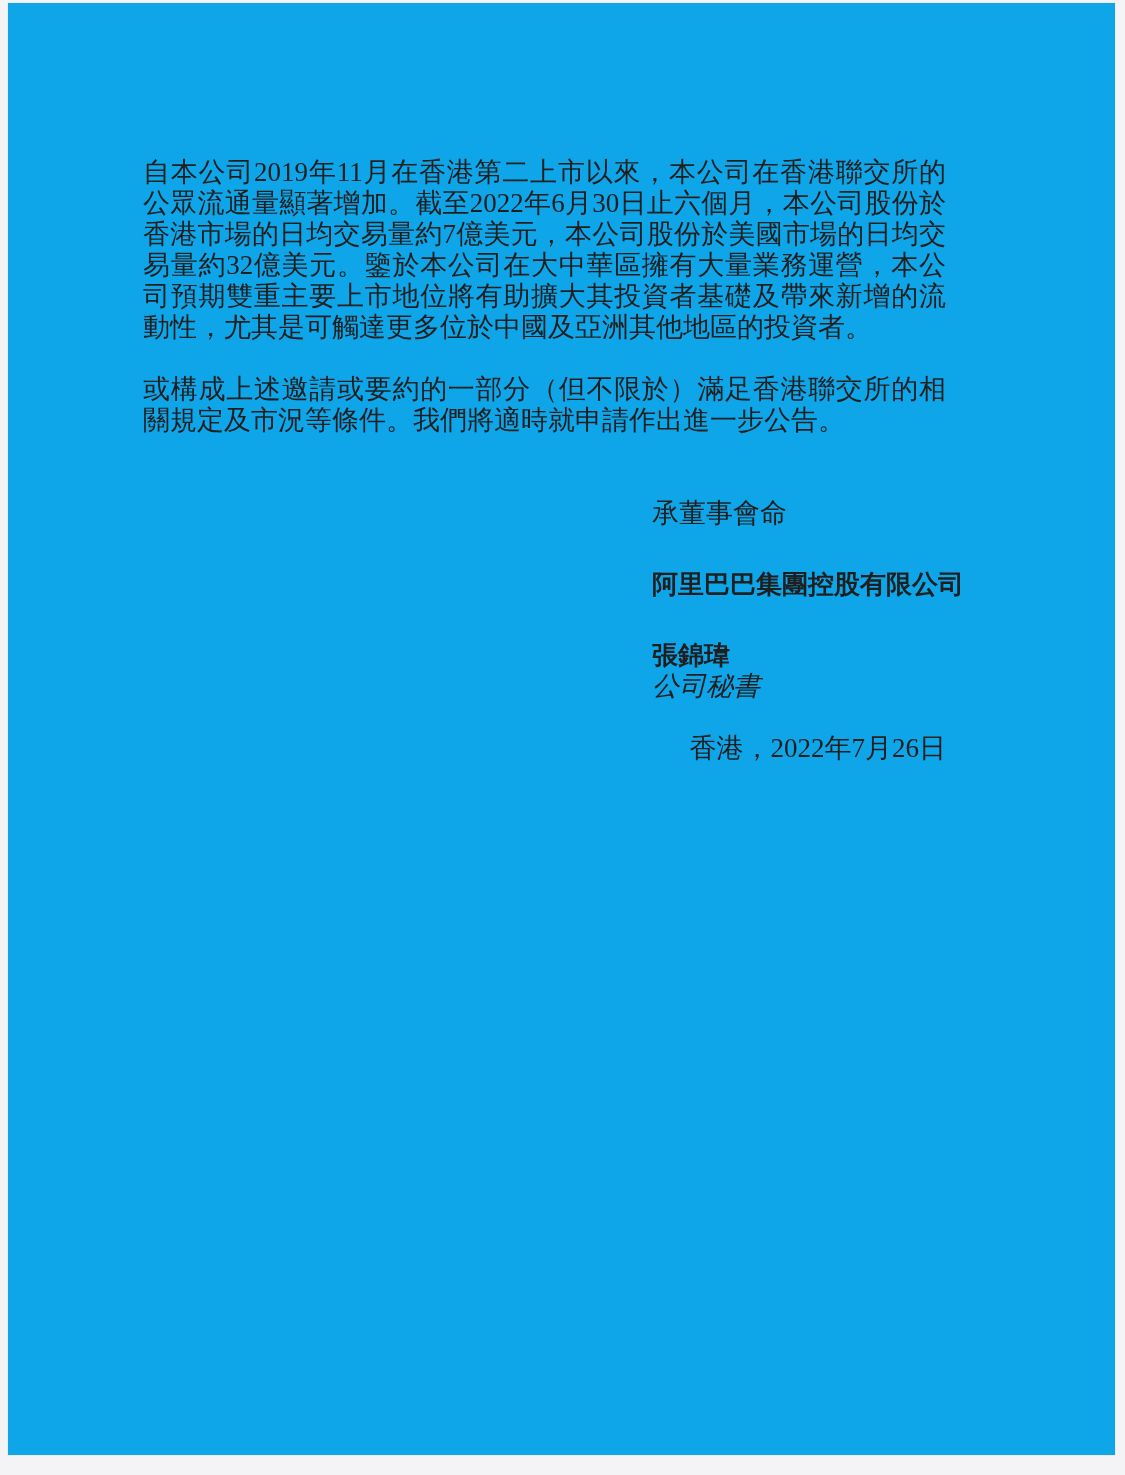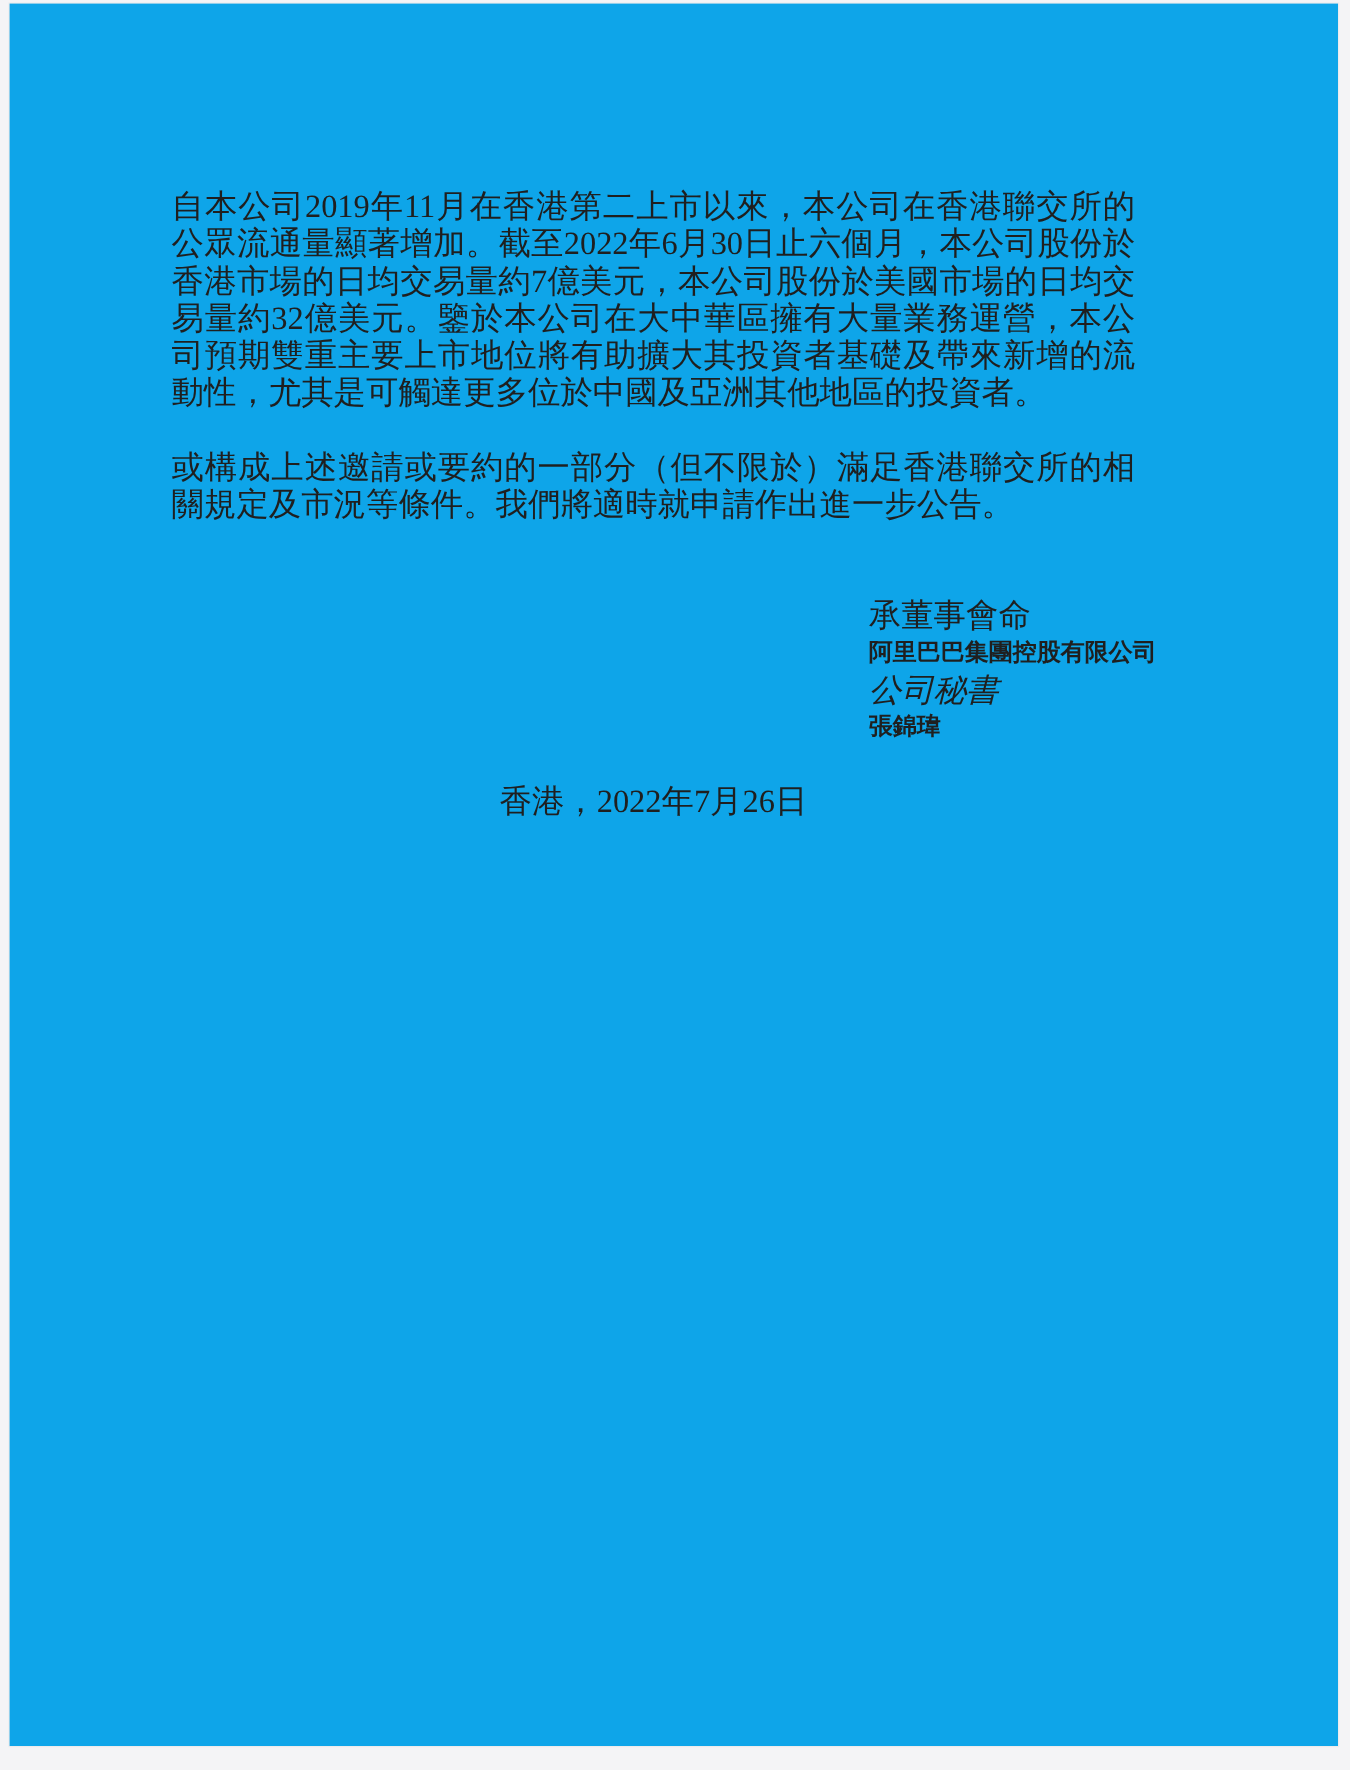--- a/index.html
+++ b/index.html
@@ -28,54 +28,55 @@
     padding: 154px 169px 0 135px;
     font-size: 27px;
     line-height: 31px;
   }
   .content p {
     margin: 0 0 31px 0;
     text-align: justify;
     text-justify: inter-ideograph;
   }
   p.dateline {
-    text-align: center;
+    text-align: right;
     margin-bottom: 24px;
   }
   .signature {
     width: max-content;
     margin: 62px -18px 31px auto;
     text-align: left;
   }
   .sig-line {
     line-height: 31px;
   }
   .sig-bold {
     font-weight: bold;
-    font-size: 20px;
+    font-size: 26px;
+    margin-top: 40px;
   }
   .sig-italic {
     font-style: italic;
   }
 </style>
 </head>
 <body>
 
 <div class="page">
   <div class="content">
 
     <p>自本公司2019年11月在香港第二上市以來，本公司在香港聯交所的公眾流通量顯著增加。截至2022年6月30日止六個月，本公司股份於香港市場的日均交易量約7億美元，本公司股份於美國市場的日均交易量約32億美元。鑒於本公司在大中華區擁有大量業務運營，本公司預期雙重主要上市地位將有助擴大其投資者基礎及帶來新增的流動性，尤其是可觸達更多位於中國及亞洲其他地區的投資者。</p>
 
     <p>或構成上述邀請或要約的一部分（但不限於）滿足香港聯交所的相關規定及市況等條件。我們將適時就申請作出進一步公告。</p>
 
 
     <div class="signature">
       <div class="sig-line">承董事會命</div>
       <div class="sig-line sig-bold">阿里巴巴集團控股有限公司</div>
+      <div class="sig-line sig-bold">張錦瑋</div>
       <div class="sig-line sig-italic">公司秘書</div>
-      <div class="sig-line sig-bold">張錦瑋</div>
     </div>
 
     <p class="dateline">香港，2022年7月26日</p>
 
 
   </div>
 </div>
 
 </body></html>

